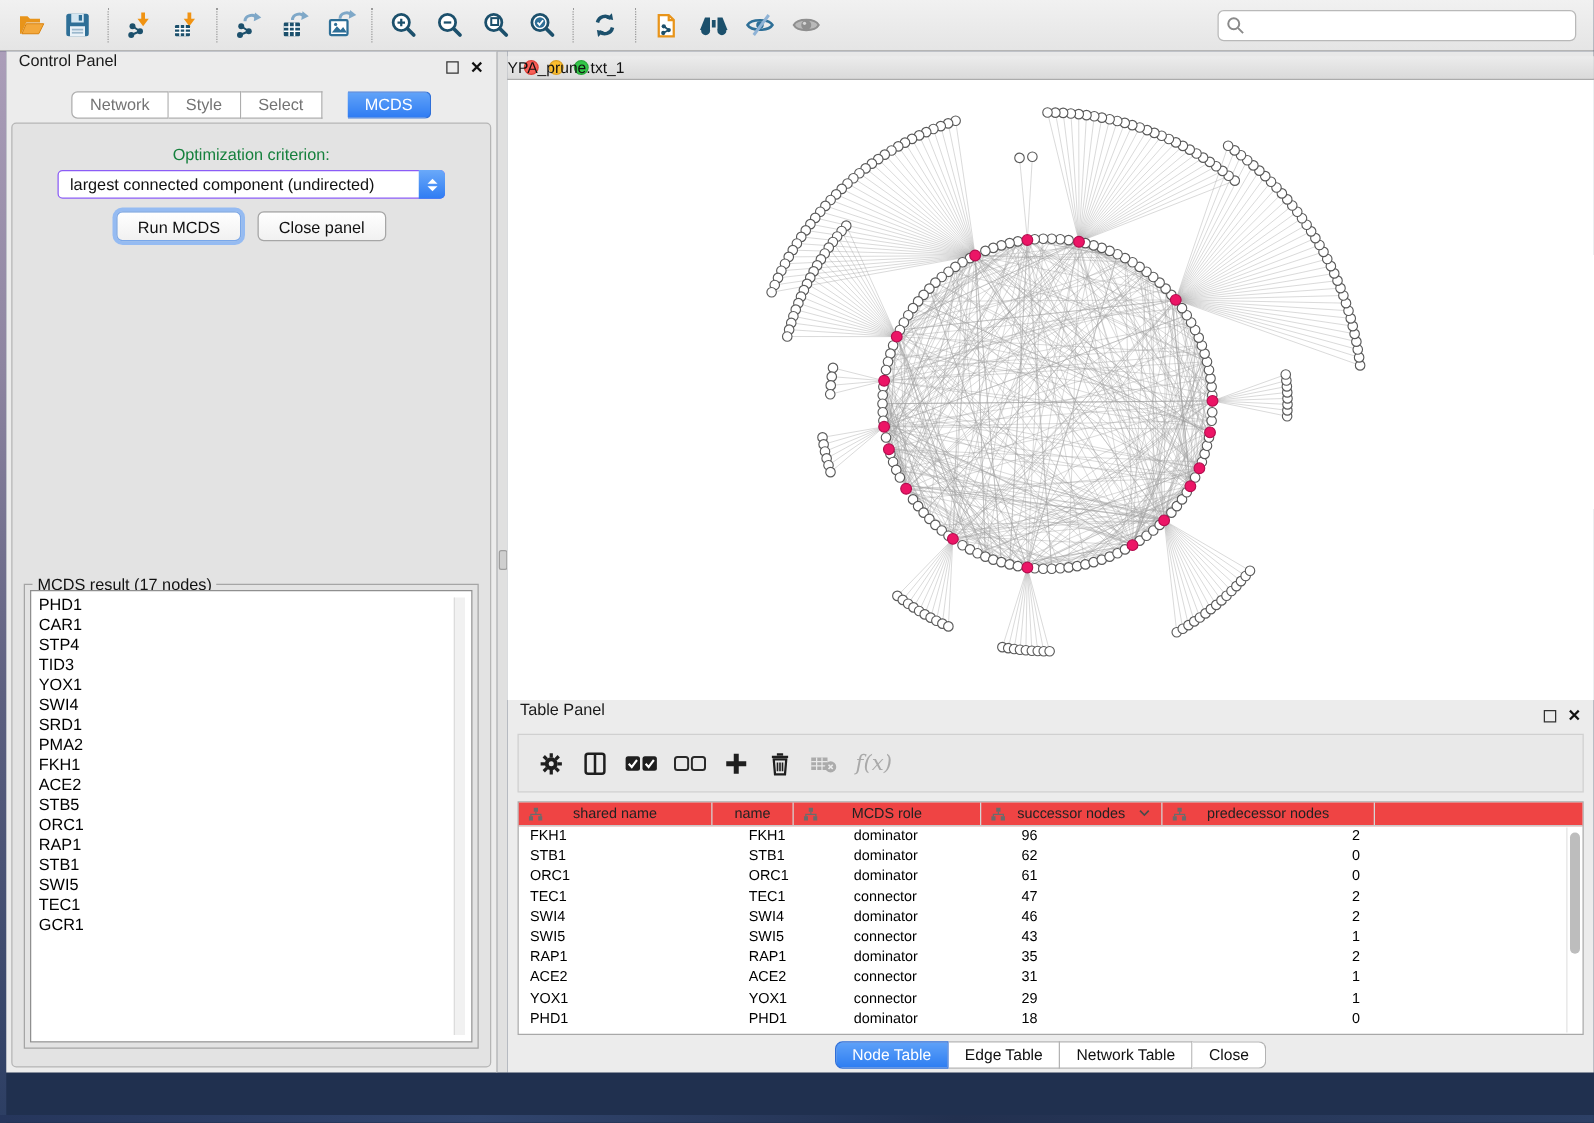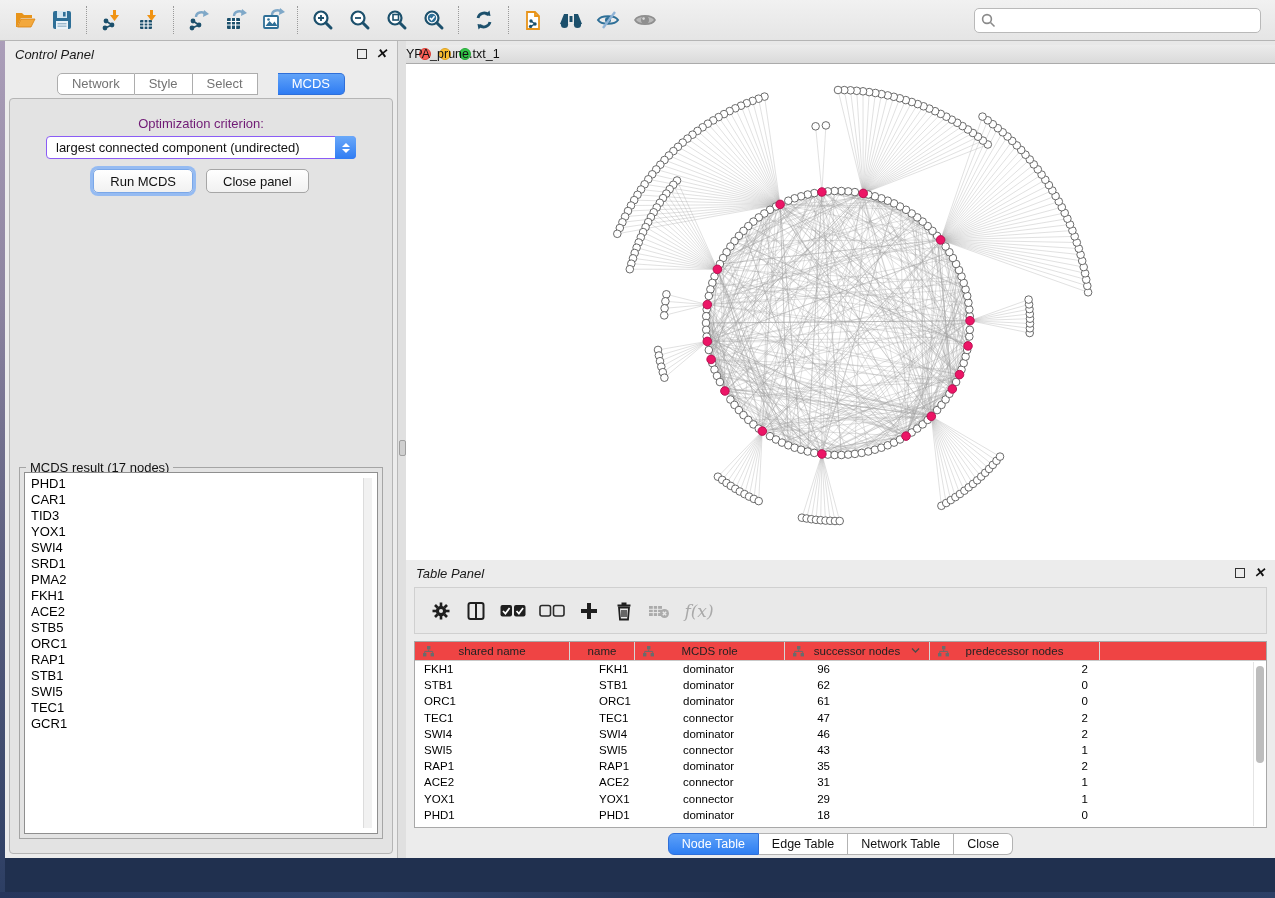--- a/index.html
+++ b/index.html
@@ -19,38 +19,38 @@
     background:#ffffff; padding:0 8px 0 26px; font-size:12px; outline:none; }
   #search-wrap svg { position:absolute; left:7px; top:5px; }
 
   
   #left-strip { position:absolute; left:0; top:41px; width:5px; height:857px;
     background:linear-gradient(#ab9eb9 0%,#8d84a0 30%,#5d6080 60%,#2c3e63 100%); }
   #wallpaper-bottom { position:absolute; left:0; top:892px; width:1275px; height:6px;
     background:linear-gradient(90deg,#26365c,#31456e 30%,#22304f 60%,#2d4066); }
 
   
-  .panel-titlebar { height:26px; display:flex; align-items:center; padding:0 10px;
-    font-size:13px; color:#1a1a1a;font-style:italic; }
+  .panel-titlebar { height:26px; display:flex; padding:0 10px;
+    font-size:13px; color:#1a1a1a; }
   .win-icons { margin-left:auto; display:flex; align-items:center; gap:9px; }
   .float-ico { width:10px; height:10px; border:1.6px solid #333; display:inline-block; }
   .close-ico { font-size:13px; font-weight:bold; color:#111; line-height:10px; }
 
   
   #control-panel { position:absolute; left:5px; top:41px; width:393px; height:817px;
     background:#ececec; border-right:1px solid #b9b9b9; }
   #cp-tabs { position:absolute; left:0; right:0; top:32px; display:flex; justify-content:center; }
   .cp-tab { height:22px; line-height:20px; padding:0 14px; font-size:13px; color:#737373;
     background:#ffffff; border:1px solid #adadad; border-left:none; text-align:center; }
   .cp-tab:first-child { border-left:1px solid #adadad; border-radius:5px 0 0 5px; }
   .cp-tab:last-child { border-radius:0 5px 5px 0;margin-left:20px; }
   .cp-tab.sel { background:linear-gradient(#61a3f8,#2f7cf3); color:#ffffff; border-color:#2f6fd8; }
   #cp-content { position:absolute; left:4px; right:4px; top:57px; bottom:4px;
     background:#e3e3e3; border:1px solid #b5b5b5; border-radius:4px; }
-  #opt-label { position:absolute; top:17px; left:0; right:0; text-align:center; font-size:13px; color:#701a75; }
+  #opt-label { position:absolute; top:17px; left:0; right:0; text-align:center; font-size:13px; color:#15803d; }
   #opt-dropdown { position:absolute; top:37px; left:50%; transform:translateX(-50%);
     width:310px; height:23px; background:#ffffff; border:1px solid #8b5cf6; border-radius:4px;
     display:flex; align-items:center; }
   #opt-dropdown .dd-label { font-size:13px; color:#111; padding-left:9px; flex:1;
     white-space:nowrap; overflow:hidden; }
   .dd-stepper { width:21px; height:23px; margin:-1px -1px -1px 0; border-radius:0 4px 4px 0;
     background:linear-gradient(#6aa9f9,#2f7cf3); display:flex; flex-direction:column;
     align-items:center; justify-content:center; gap:2px; }
   .dd-stepper i { width:0; height:0; border-left:4px solid transparent; border-right:4px solid transparent; }
   .dd-up { border-bottom:4px solid #fff; }
@@ -305,20 +305,21 @@
       <div id="cp-buttons">
         <button class="mac-btn focus-ring">Run MCDS</button>
         <button class="mac-btn">Close panel</button>
       </div>
       <div id="mcds-fieldset">
         <span id="mcds-legend">MCDS result (17 nodes)</span>
         <div id="mcds-list">
           <div id="mcds-scroll"></div>
         <div class="mcds-item">PHD1</div>
             <div class="mcds-item">CAR1</div>
+            <div class="mcds-item">STP4</div>
             <div class="mcds-item">TID3</div>
             <div class="mcds-item">YOX1</div>
             <div class="mcds-item">SWI4</div>
             <div class="mcds-item">SRD1</div>
             <div class="mcds-item">PMA2</div>
             <div class="mcds-item">FKH1</div>
             <div class="mcds-item">ACE2</div>
             <div class="mcds-item">STB5</div>
             <div class="mcds-item">ORC1</div>
             <div class="mcds-item">RAP1</div>

